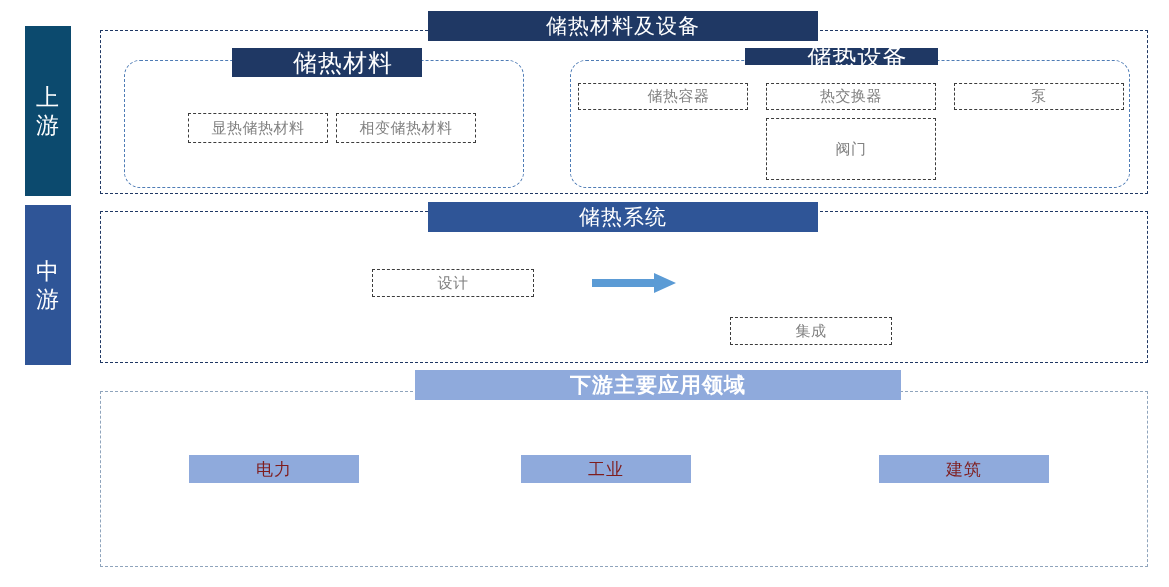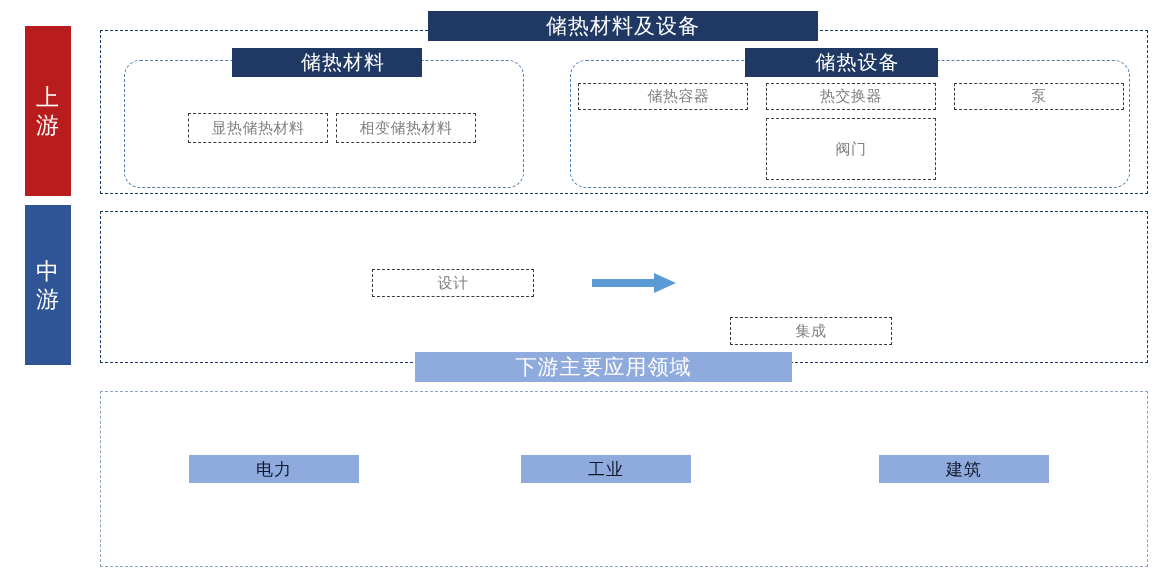--- a/index.html
+++ b/index.html
@@ -33,21 +33,21 @@
     writing-mode: horizontal-tb;
     width: 46px;
   }
   .stage-bar .stage-label {
     display: block;
     width: 26px;
     word-break: break-all;
     white-space: normal;
   }
 
-  #stage-up    { left: 25px; top: 26px;  height: 170px; background: #b91c1c; }
+  #stage-up    { left: 25px; top: 26px;  height: 170px; background: #0c4a6e; }
   #stage-mid   { left: 25px; top: 205px; height: 160px; background: #2F5597; }
   #stage-down  { left: 25px; top: 374px; height: 195px; background: #8FAADC; }
 
   
   .section-frame {
     position: absolute;
     box-sizing: border-box;
     background: transparent;
   }
   #frame-up {
@@ -77,50 +77,51 @@
   }
   #banner-up {
     left: 428px; top: 11px; width: 390px; height: 30px;
     background: #1F3864;
   }
   #banner-mid {
     left: 428px; top: 202px; width: 390px; height: 30px;
     background: #2F5597;
   }
   #banner-down {
-    left: 415px; top: 352px; width: 377px; height: 30px;
+    left: 415px; top: 370px; width: 486px; height: 30px;
     background: #8FAADC;
+    font-weight: bold;
   }
 
   
   .group-box {
     position: absolute;
     box-sizing: border-box;
     border: 1.6px dashed #4F7CB5;
     border-radius: 16px;
     background: transparent;
   }
   #group-material  { left: 124px; top: 60px; width: 400px; height: 128px; }
   #group-equipment { left: 570px; top: 60px; width: 560px; height: 128px; }
 
   .group-title {
     position: absolute;
     display: flex;
     align-items: center;
     justify-content: center;
     background: #1F3864;
     color: #ffffff;
-    font-size: 20px;
+    font-size: 24px;
     letter-spacing: 1px;
     white-space: nowrap;
     box-sizing: border-box;
     padding-left: 32px;
   }
   #group-title-material  { left: 232px; top: 48px; width: 190px; height: 29px; }
-  #group-title-equipment { left: 745px; top: 48px; width: 193px; height: 29px; }
+  #group-title-equipment { left: 745px; top: 48px; width: 193px; height: 17px; }
 
   
   .leaf-box {
     position: absolute;
     box-sizing: border-box;
     border: 1.4px dashed #3C3C3C;
     background: transparent;
     display: flex;
     align-items: center;
     justify-content: center;
@@ -150,21 +151,21 @@
     left: 592px; top: 272px; width: 84px; height: 22px;
   }
 
   
   .app-box {
     position: absolute;
     display: flex;
     align-items: center;
     justify-content: center;
     background: #8FAADC;
-    color: #0f172a;
+    color: #7f1d1d;
     font-size: 17px;
     letter-spacing: 1px;
     white-space: nowrap;
     box-sizing: border-box;
   }
   #app-power       { left: 189px; top: 455px; width: 170px; height: 28px; }
   #app-industry    { left: 521px; top: 455px; width: 170px; height: 28px; }
   #app-building    { left: 853px; top: 455px; width: 170px; height: 28px; margin-left: 26px; }
 </style>
 </head>
@@ -191,20 +192,21 @@
 
   <div class="leaf-box" id="leaf-sensible">显热储热材料</div>
   <div class="leaf-box" id="leaf-pcm">相变储热材料</div>
 
   <div class="leaf-box" id="leaf-vessel">储热容器</div>
   <div class="leaf-box" id="leaf-exchanger">热交换器</div>
   <div class="leaf-box" id="leaf-pump">泵</div>
   <div class="leaf-box" id="leaf-valve">阀门</div>
 
   <div class="section-frame" id="frame-mid"></div>
+  <div class="banner" id="banner-mid">储热系统</div>
 
   <div class="leaf-box" id="leaf-design">设计</div>
 
   <svg id="flow-arrow" viewBox="0 0 84 22">
     <polygon points="0,7 62,7 62,1 84,11 62,21 62,15 0,15" fill="#5B9BD5"></polygon>
   </svg>
 
   <div class="leaf-box" id="leaf-integration">集成</div>
 
   <div class="section-frame" id="frame-down"></div>

